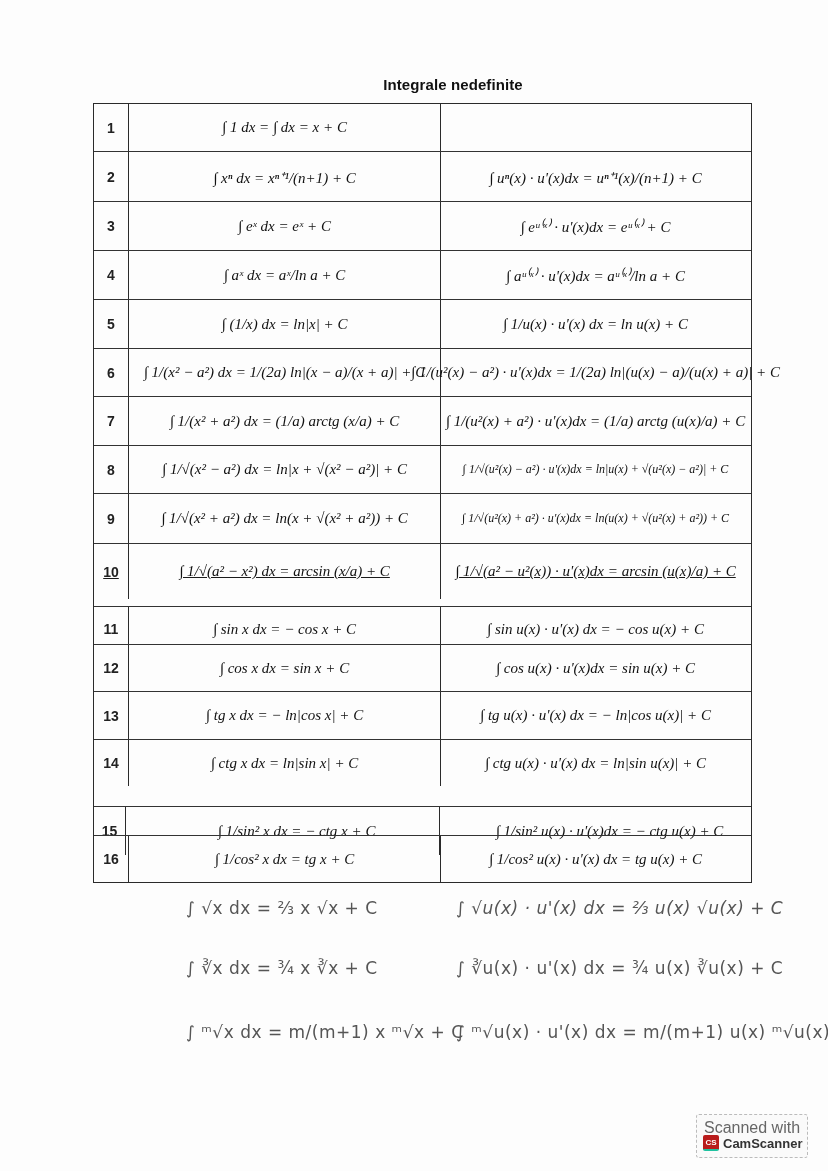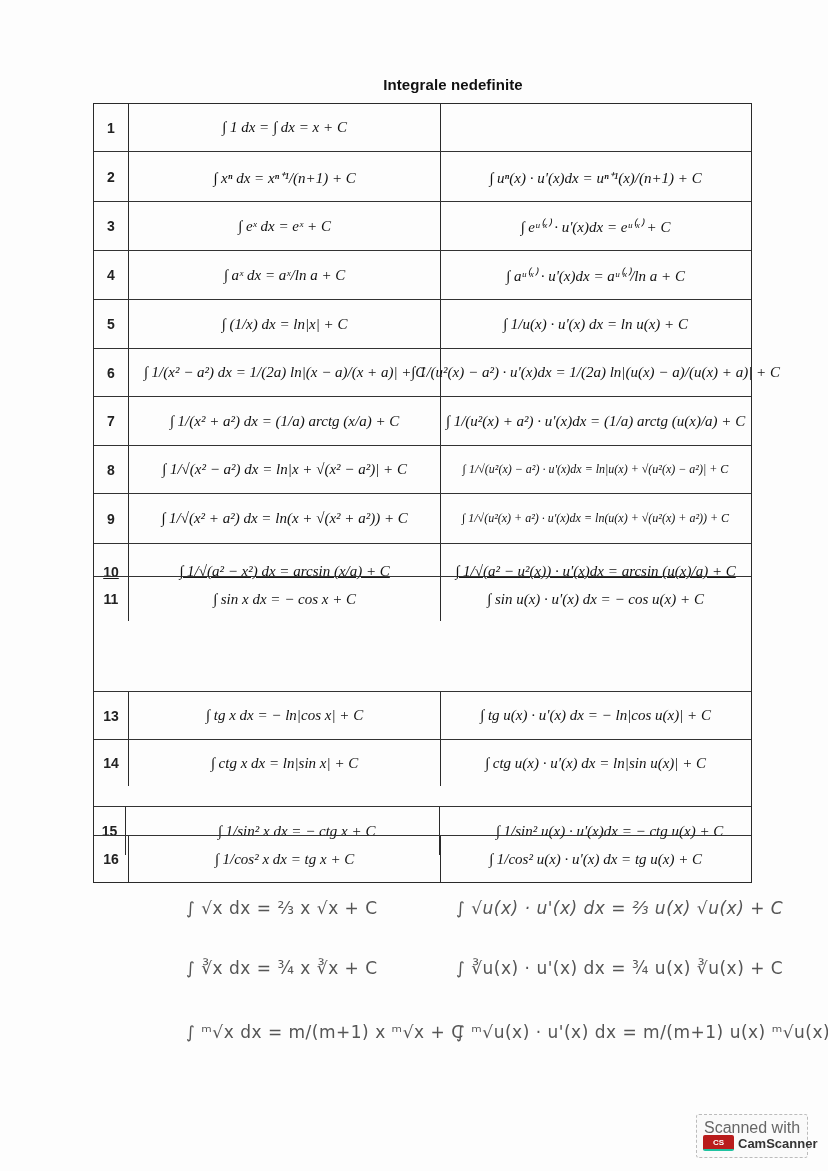--- a/index.html
+++ b/index.html
@@ -40,21 +40,21 @@
     white-space:nowrap; font-style:normal; letter-spacing:0.5px;
   }
   .badge {
     position:absolute; left:696px; top:1114px; width:112px; height:44px;
     border:1px dashed #bbb; border-radius:3px; background:#fafafa;
     box-sizing:border-box; font-family:"Liberation Sans", sans-serif;
   }
   .badge .top { position:absolute; top:4px; width:100%; text-align:center; font-size:16px; color:#666; }
   .badge .brand { position:absolute; top:20px; left:6px; display:flex; align-items:center; gap:4px; }
   .badge .logo {
-    width:31px; height:14px; background:#b91c1c; border-bottom:2px solid #1fc2a0; border-radius:2px;
+    width:16px; height:14px; background:#b91c1c; border-bottom:2px solid #1fc2a0; border-radius:2px;
     color:#fff; font-size:8px; font-weight:bold; display:flex; align-items:center; justify-content:center;
   }
   .badge .name { font-size:13px; font-weight:bold; color:#333; }
 </style>
 </head>
 <body>
 
 <div class="title">Integrale nedefinite</div>
 
 <div class="table" id="tbl">
@@ -101,24 +101,29 @@
     <div class="row" style="top: 389px; height: 50px;">
       <div class="num">9</div>
       <div class="cell left">∫ 1/√(x² + a²) dx = ln(x + √(x² + a²)) + C</div>
       <div class="cell right small">∫ 1/√(u²(x) + a²) · u'(x)dx = ln(u(x) + √(u²(x) + a²)) + C</div>
     </div>
     <div class="row" style="top: 439px; height: 56px; text-decoration: underline;">
       <div class="num">10</div>
       <div class="cell left">∫ 1/√(a² − x²) dx = arcsin (x/a) + C</div>
       <div class="cell right">∫ 1/√(a² − u²(x)) · u'(x)dx = arcsin (u(x)/a) + C</div>
     </div>
-    <div class="row" style="top: 472px; height: 45px;">
+    <div class="row" style="top: 502px; height: 45px;">
       <div class="num">11</div>
       <div class="cell left">∫ sin x dx = − cos x + C</div>
       <div class="cell right">∫ sin u(x) · u'(x) dx = − cos u(x) + C</div>
+    </div>
+    <div class="row" style="top: 540px; height: 47px;">
+      <div class="num">12</div>
+      <div class="cell left">∫ cos x dx = sin x + C</div>
+      <div class="cell right">∫ cos u(x) · u'(x)dx = sin u(x) + C</div>
     </div>
     <div class="row" style="top: 587px; height: 48px;">
       <div class="num">13</div>
       <div class="cell left">∫ tg x dx = − ln|cos x| + C</div>
       <div class="cell right">∫ tg u(x) · u'(x) dx = − ln|cos u(x)| + C</div>
     </div>
     <div class="row" style="top: 635px; height: 47px;">
       <div class="num">14</div>
       <div class="cell left">∫ ctg x dx = ln|sin x| + C</div>
       <div class="cell right">∫ ctg u(x) · u'(x) dx = ln|sin u(x)| + C</div>

